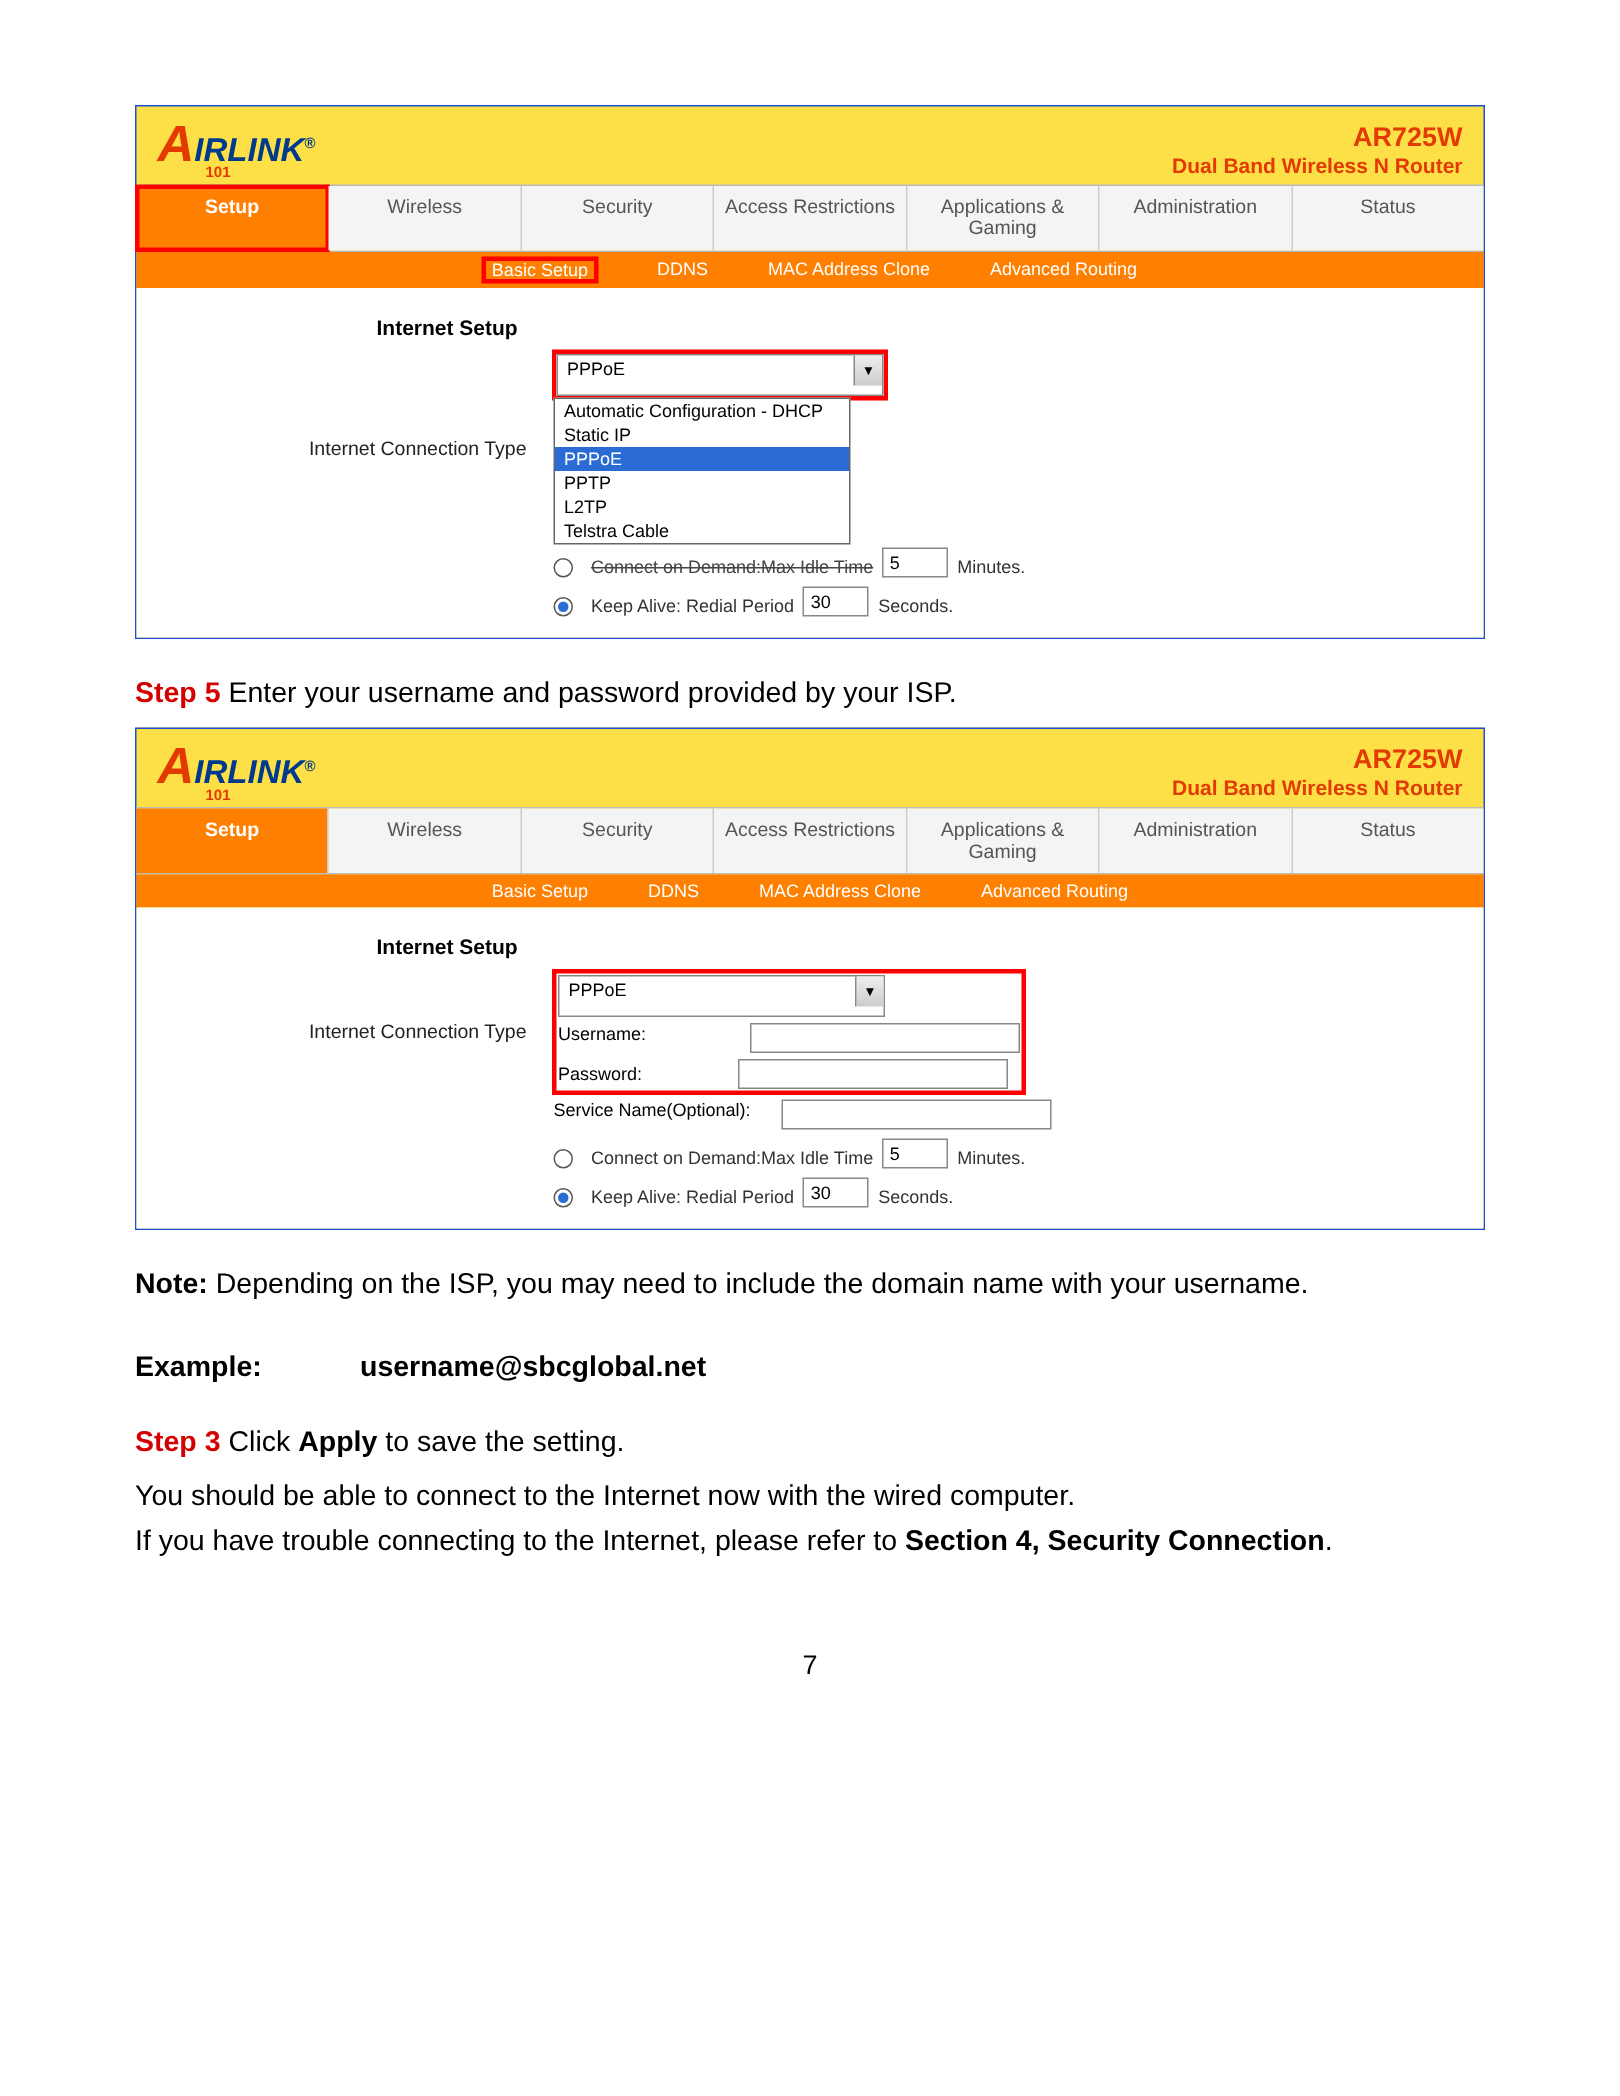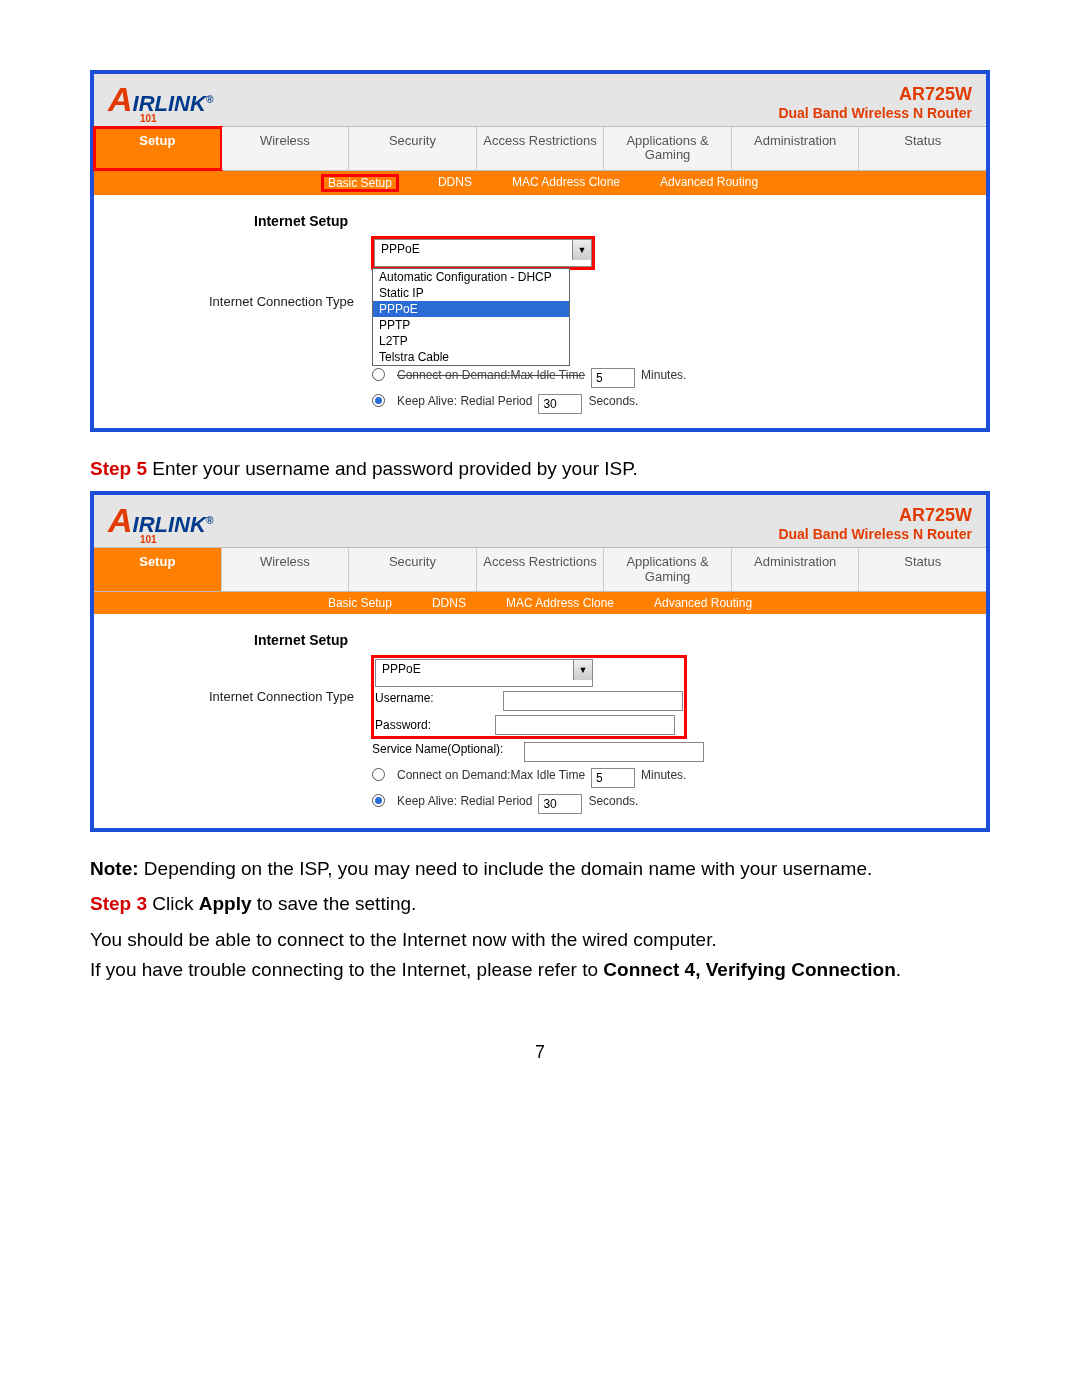--- a/index.html
+++ b/index.html
@@ -1,17 +1,17 @@
 <!DOCTYPE html>
 <html><head>
 <meta charset="utf-8">
 <style>
 body{margin:0;background:#fff;font-family:Arial,Helvetica,sans-serif;font-size:16px;color:#000}
 .page{width:1080px;margin:0 auto;padding:60px 90px 40px;box-sizing:border-box}
-.router-shot{border:4px solid #1d4ed8;background:#e5e5e5;margin:10px 0 24px}
+.router-shot{border:1px solid #1d4ed8;background:#fde047;margin:10px 0 24px}
 .rs-head{display:flex;align-items:center;justify-content:space-between;padding:6px 14px 2px}
 .logo{font-family:Arial;font-weight:bold;font-style:italic;color:#003a8c;font-size:22px}
 .logo .a{color:#e23a00;font-size:34px;font-style:italic}
 .logo small{font-style:normal;color:#e23a00;font-size:10px;display:block;margin-top:-6px;margin-left:32px}
 .ar-right{text-align:right;font-weight:bold}
 .ar-model{color:#e23a00;font-size:18px}
 .ar-sub{color:#e23a00;font-size:14px}
 .tabs{display:flex;border-top:1px solid #bbb;border-bottom:1px solid #bbb}
 .tab{flex:1;text-align:center;padding:7px 4px;font-size:13px;color:#555;border-right:1px solid #ccc;background:#f4f4f4;line-height:1.1}
 .tab:last-child{border-right:none}
@@ -25,21 +25,21 @@
 .form-row .lbl{width:260px;text-align:right;padding-right:18px;color:#222}
 .sel{width:190px;height:22px;border:1px solid #888;background:#fff;font-size:12px;padding:2px 20px 2px 6px;position:relative}
 .sel .arrow{position:absolute;right:0;top:0;width:18px;height:20px;border-left:1px solid #888;background:linear-gradient(#eee,#ccc);text-align:center;line-height:20px;font-size:9px}
 .dropdown{position:relative;border:1px solid #666;width:196px;margin-top:-1px;font-size:12px;background:#fff}
 .dropdown div{padding:1px 6px}
 .dropdown .sel-opt{background:#2b6cd4;color:#fff}
 input.txt{border:1px solid #888;height:18px;width:170px;background:#fff;font-size:12px;padding:0 4px}
 input.tiny{width:34px}
 .radio{width:11px;height:11px;border:1px solid #555;border-radius:50%;display:inline-block;vertical-align:middle;margin-right:6px;position:relative}
 .radio.on::after{content:"";position:absolute;inset:2px;background:#2b6cd4;border-radius:50%}
-.inline-form{display:flex;align-items:flex-start;font-size:12px;margin-left:278px;margin-top:6px;gap:6px;color:#333}
+.inline-form{display:flex;align-items:flex-end;font-size:12px;margin-left:278px;margin-top:6px;gap:6px;color:#333}
 .instr{font-size:19px;margin:4px 0 10px;line-height:1.35}
 .step-lead{color:#d40000;font-weight:bold}
 .note-lead{font-weight:bold}
 .example-line{font-weight:bold;font-size:19px;margin:32px 0 26px}
 .example-line .ex-k{display:inline-block;width:150px}
 .pagenum{text-align:center;font-size:18px;margin-top:60px}
 .struck{text-decoration:line-through;color:#444}
 </style>
 </head>
 <body>
@@ -165,22 +165,23 @@
       <span class="radio on"></span>
       <span>Keep Alive: Redial Period</span>
       <input class="txt tiny" value="30" style="">
       <span>Seconds.</span>
     </div>
   </div>
 </div>
 
 <p class="instr"><span class="note-lead">Note:</span><span> Depending on the ISP, you may need to include the domain name with your username.</span></p>
 
+<p class="example-line"><span class="ex-k">Example:</span><span>username@sbcglobal.net</span></p>
 
 <p class="instr"><span class="step-lead">Step 3</span><span> Click </span><b>Apply</b><span> to save the setting.</span></p>
 
 <p class="instr">You should be able to connect to the Internet now with the wired computer.</p>
-<p class="instr" style="margin-top:-6px"><span>If you have trouble connecting to the Internet, please refer to </span><b>Connect 4, Verifying Connection</b><span>.</span></p>
+<p class="instr" style="margin-top:-6px"><span>If you have trouble connecting to the Internet, please refer to </span><b>Section 4, Security Connection</b><span>.</span></p>
 
 
 <div class="pagenum">7</div>
 
 </div>
 
 </body></html>

